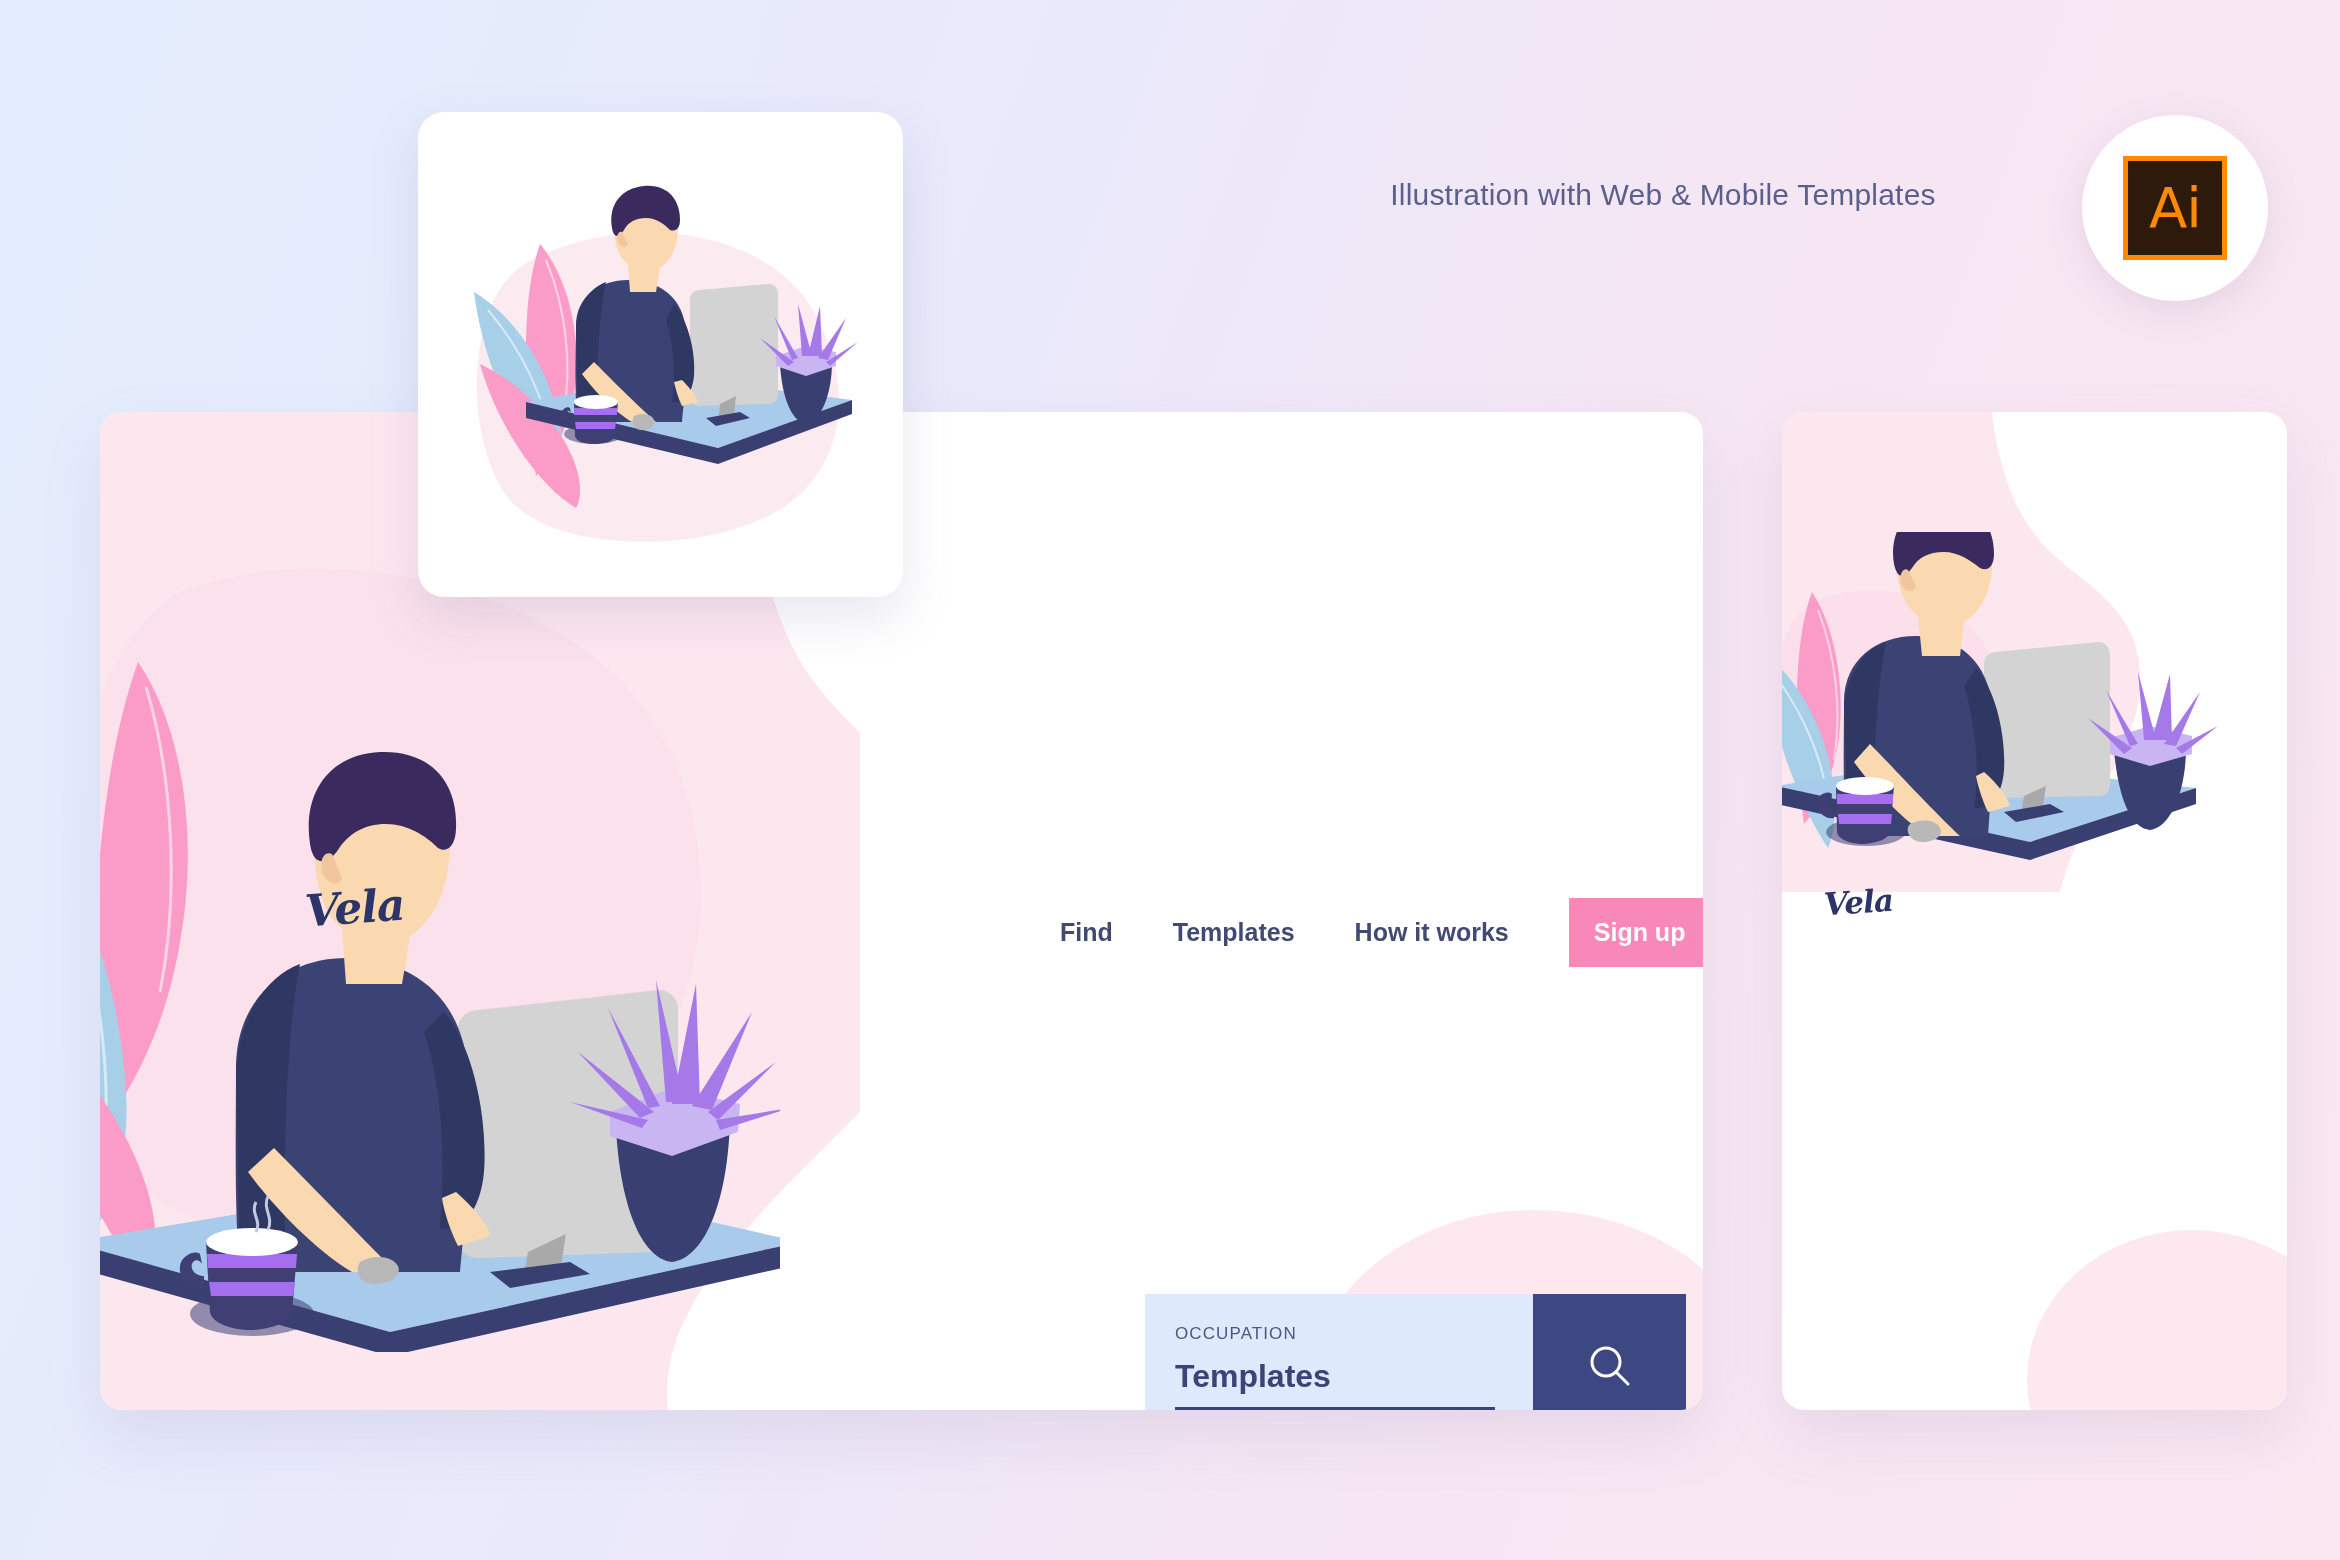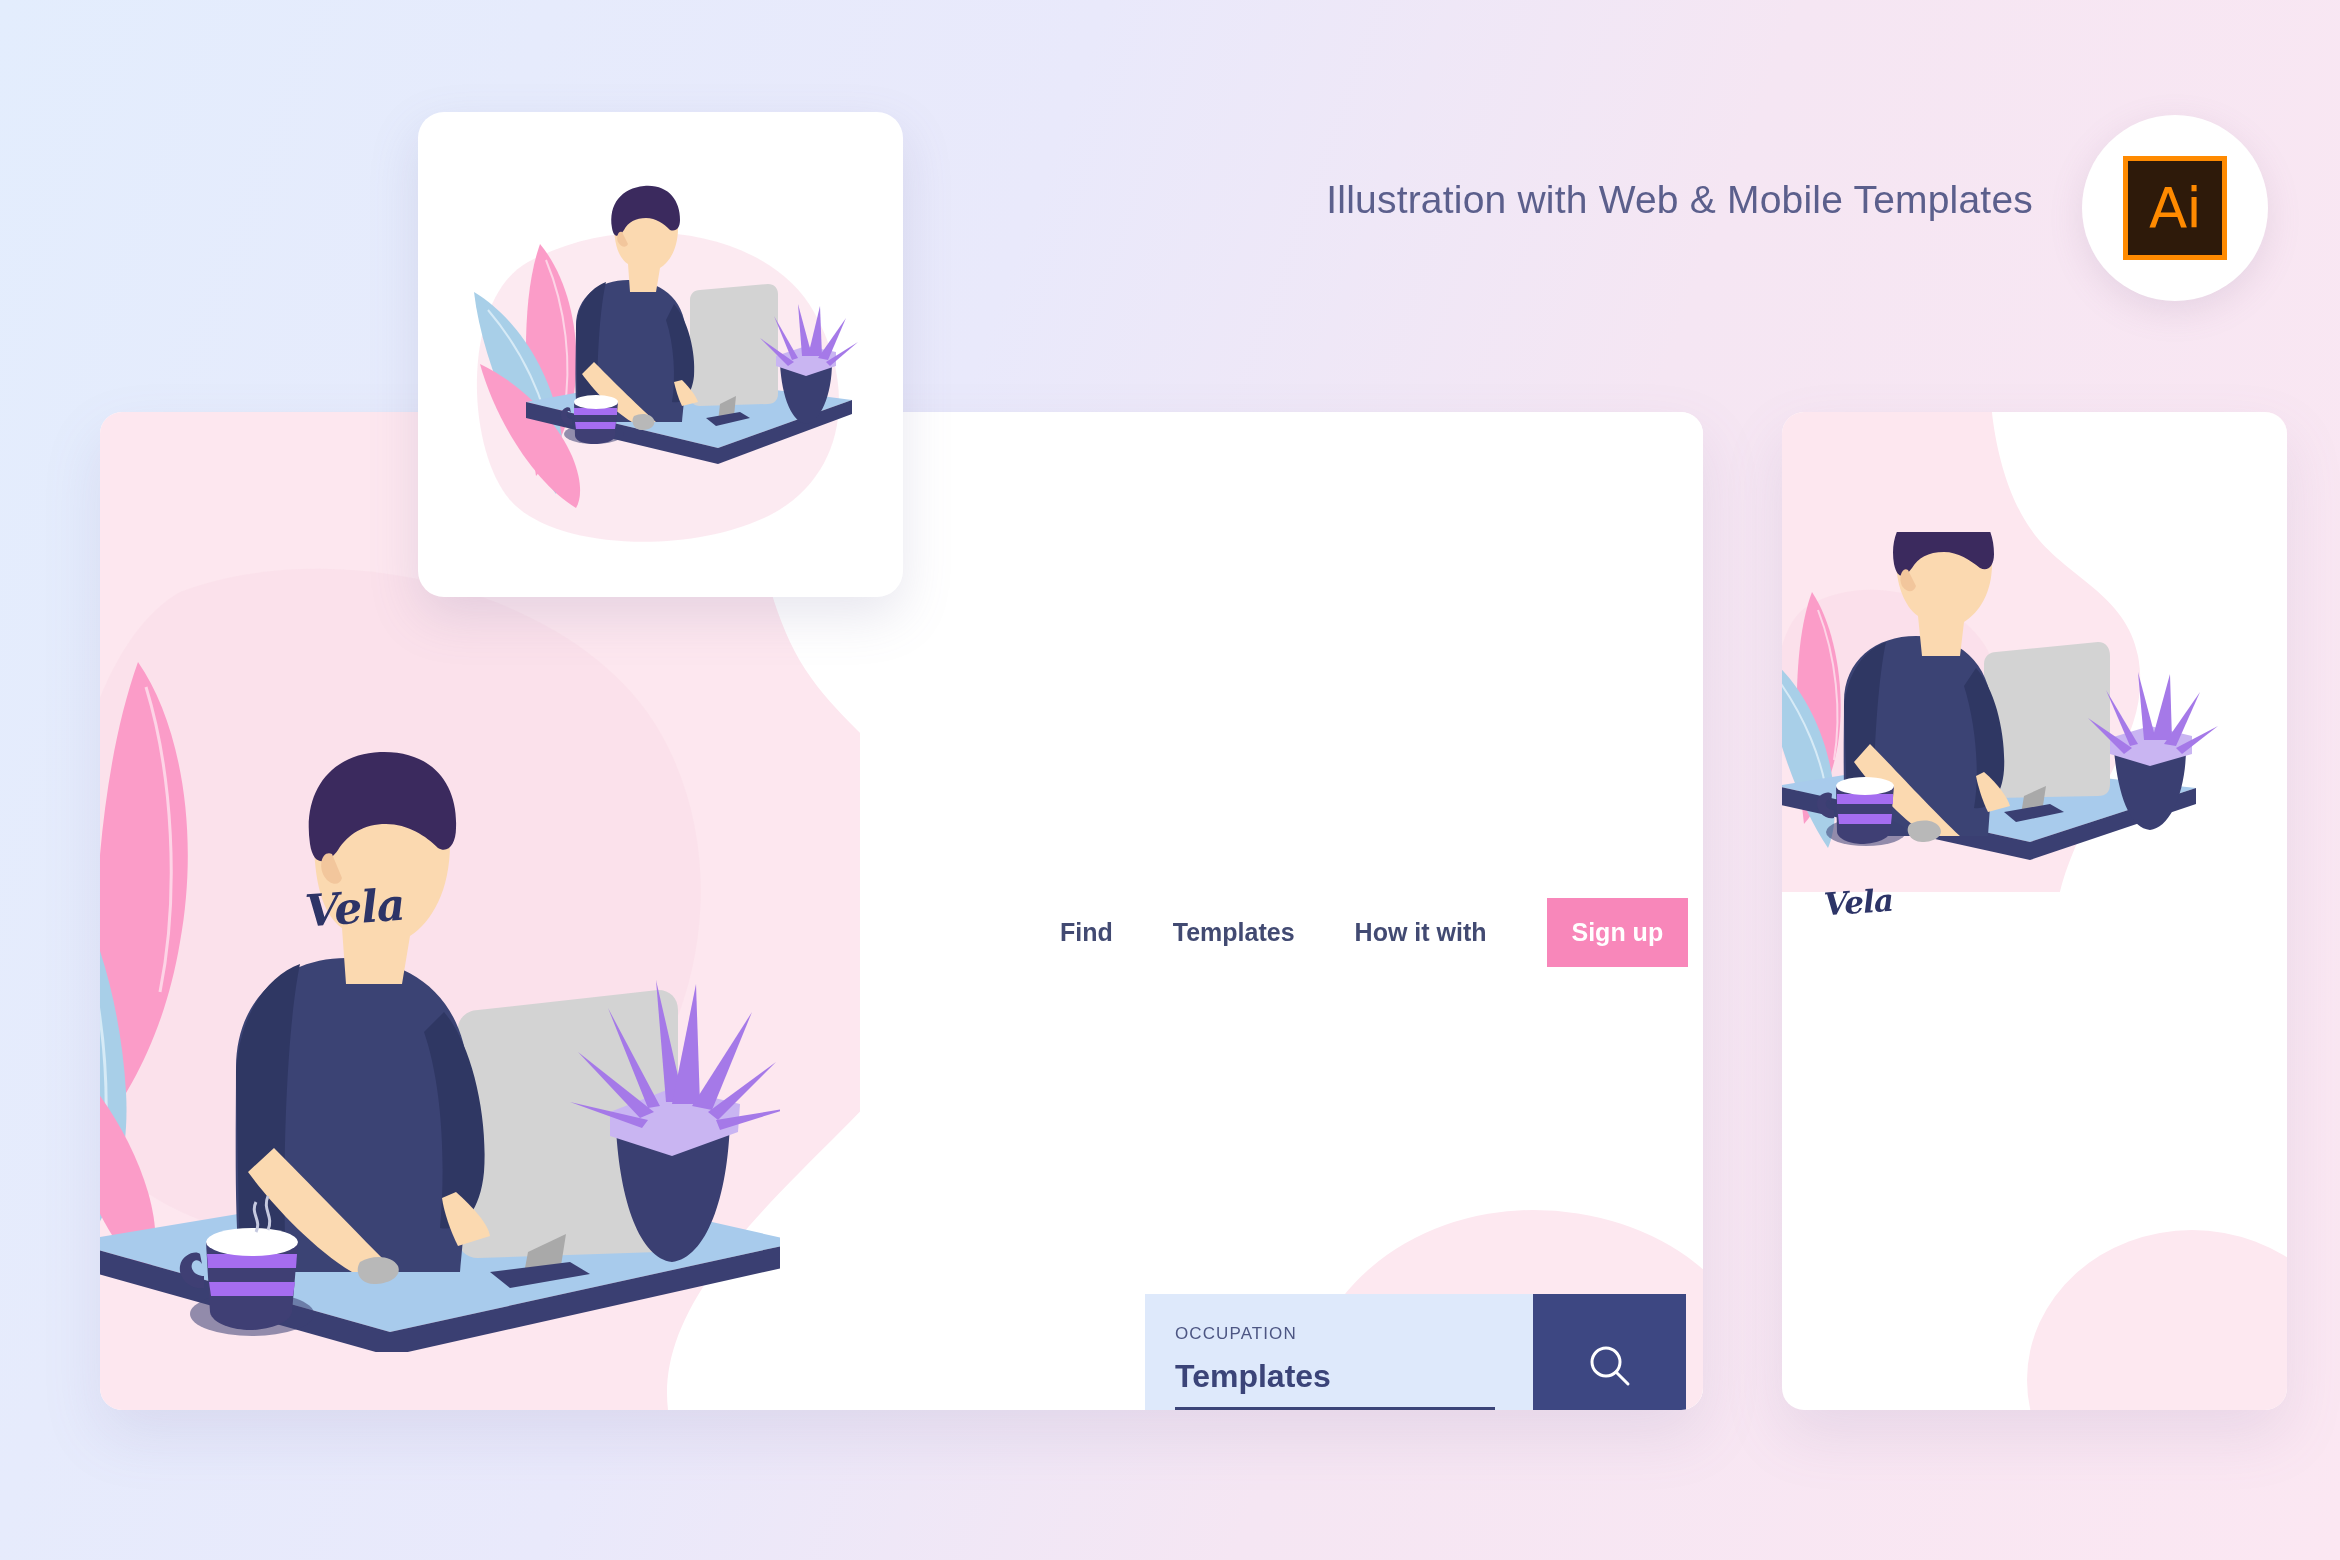--- a/index.html
+++ b/index.html
@@ -6,21 +6,21 @@
   html,body { width:2340px; height:1560px; }
   body {
     font-family:"Liberation Sans", sans-serif;
     background:linear-gradient(110deg,#E3EDFD 0%,#E9E9FB 38%,#F5E6F3 62%,#FBE7F2 100%);
     position:relative; overflow:hidden;
   }
 
   
   .header-title{
     position:absolute; left:1293px; top:178px; width:740px;
-    text-align:right; font-size:39px; color:#5B5F8C; letter-spacing:.2px;
+    text-align:center; font-size:30px; color:#5B5F8C; letter-spacing:.2px;
     white-space:nowrap;
   }
   .ai-badge{
     position:absolute; left:2082px; top:115px; width:186px; height:186px;
     border-radius:50%; background:#FFFFFF;
     box-shadow:0 10px 34px rgba(140,110,150,.16);
     display:flex; align-items:center; justify-content:center;
   }
   .ai-square{
     width:104px; height:104px; background:#2E1A0A;
@@ -220,21 +220,21 @@
       <path d="M196,730 C190,742 202,748 196,760" stroke="#C5C9DF" stroke-width="3" fill="none"></path>
       <path d="M208,724 C202,738 214,744 208,758" stroke="#C5C9DF" stroke-width="3" fill="none"></path>
     </g>
   </svg>
 
   <div class="logo">Vela</div>
 
   <div class="nav">
     <a href="#">Find</a>
     <a href="#">Templates</a>
-    <a href="#">How it with</a>
+    <a href="#">How it works</a>
     <button class="signup-btn">Sign up</button>
   </div>
 
 
   <div class="search-row">
     <div class="search-field">
       <div class="search-label">OCCUPATION</div>
       <div class="search-value" placeholder="Designer">Templates</div>
       <div class="search-underline"></div>
     </div>

